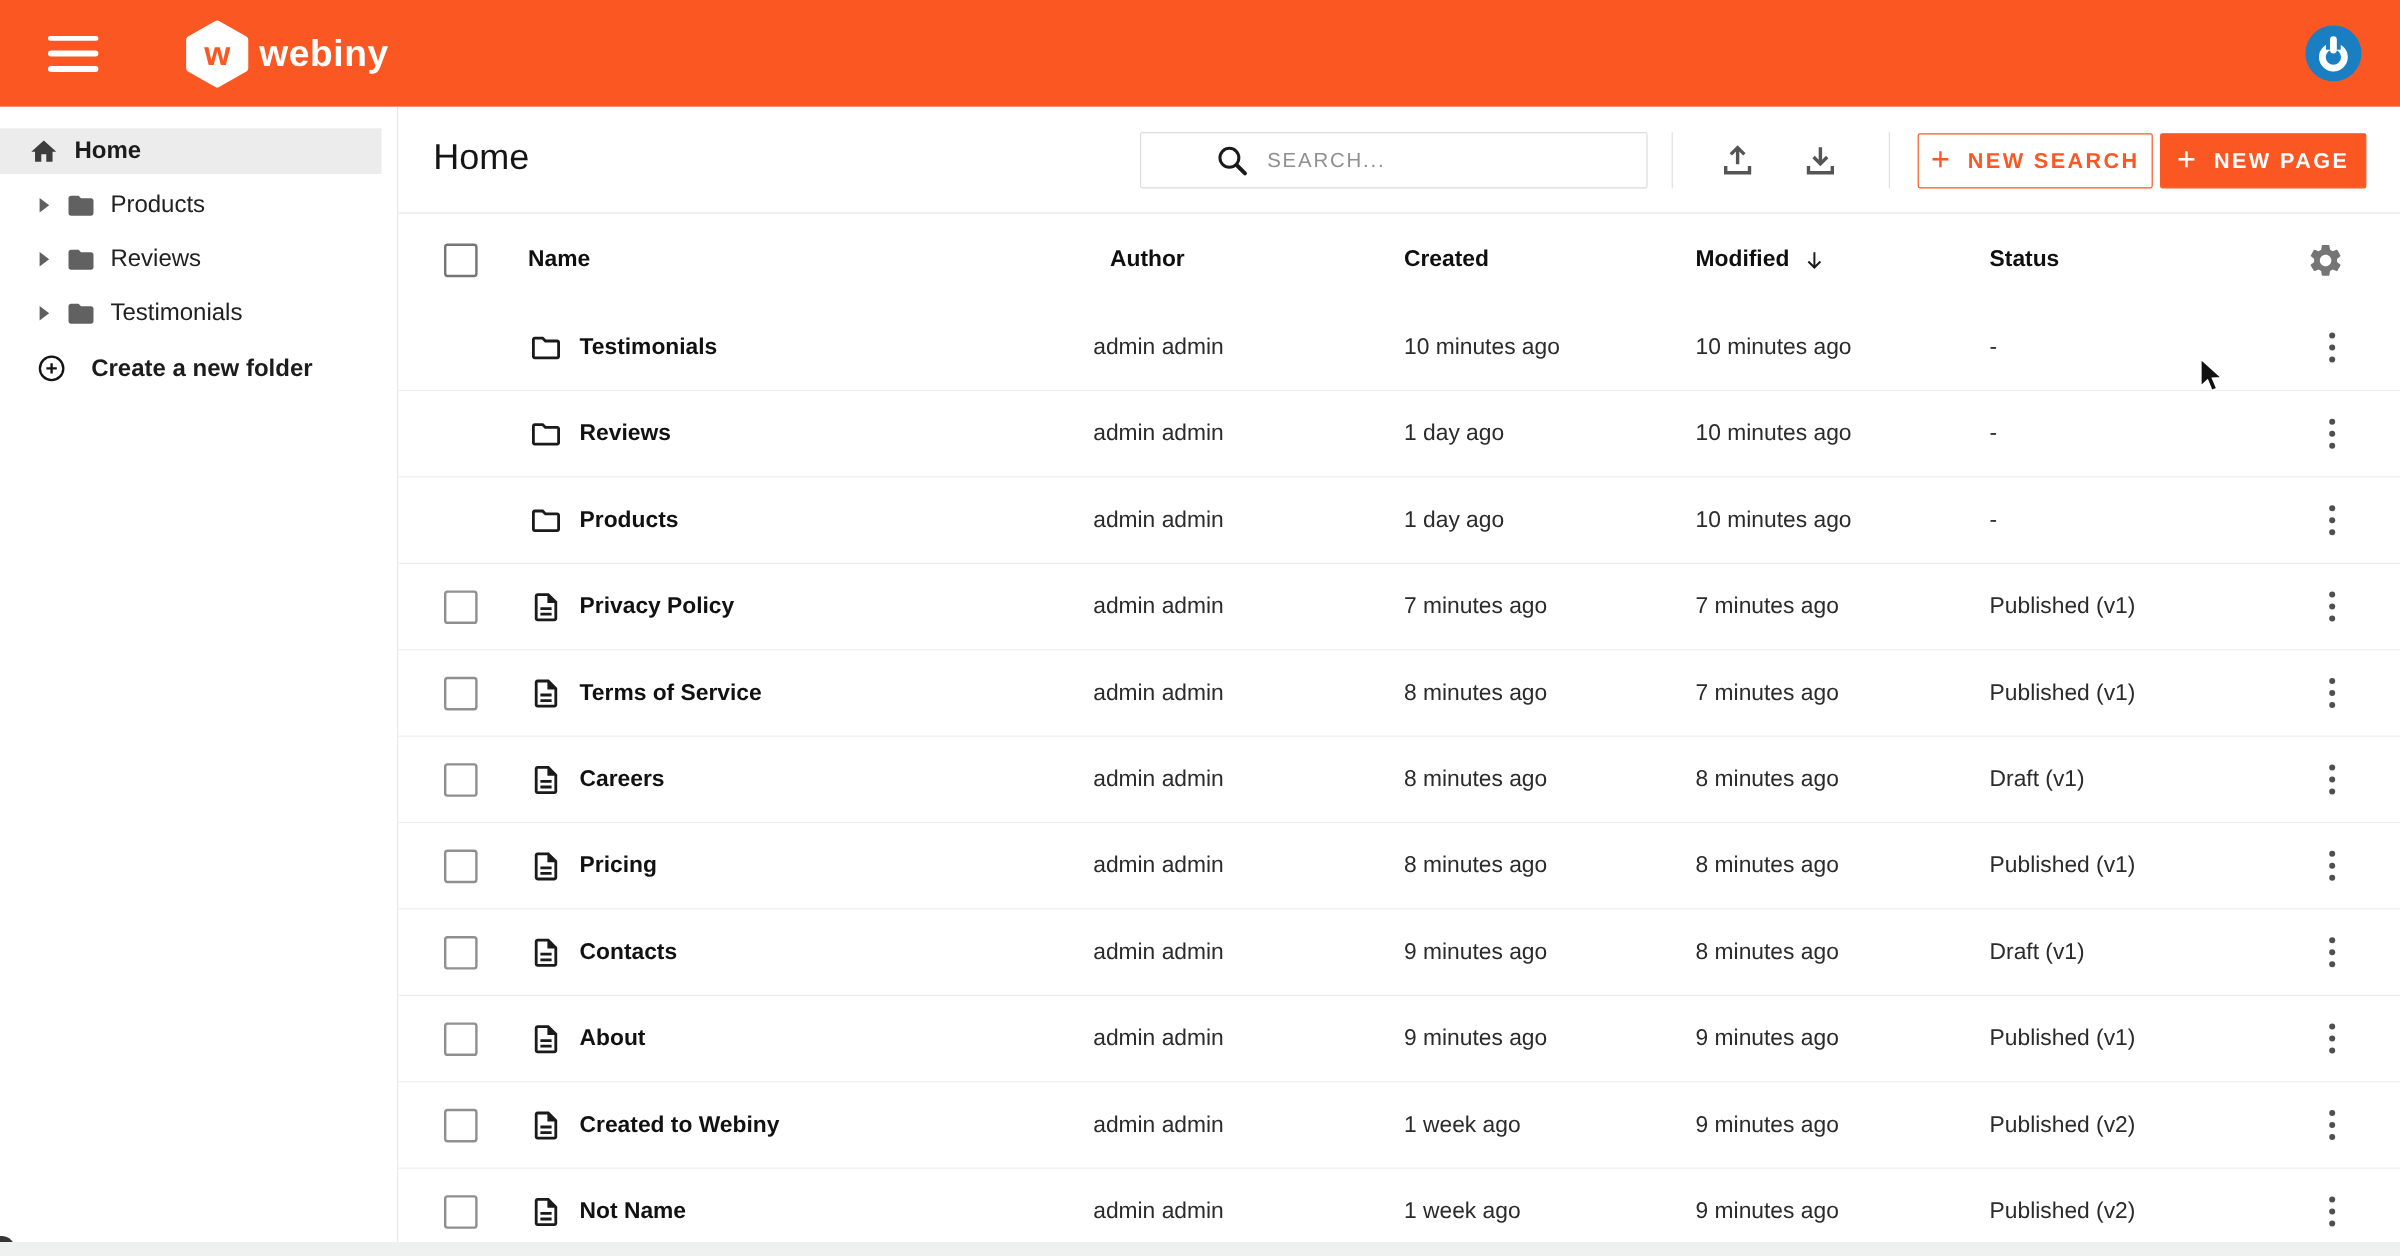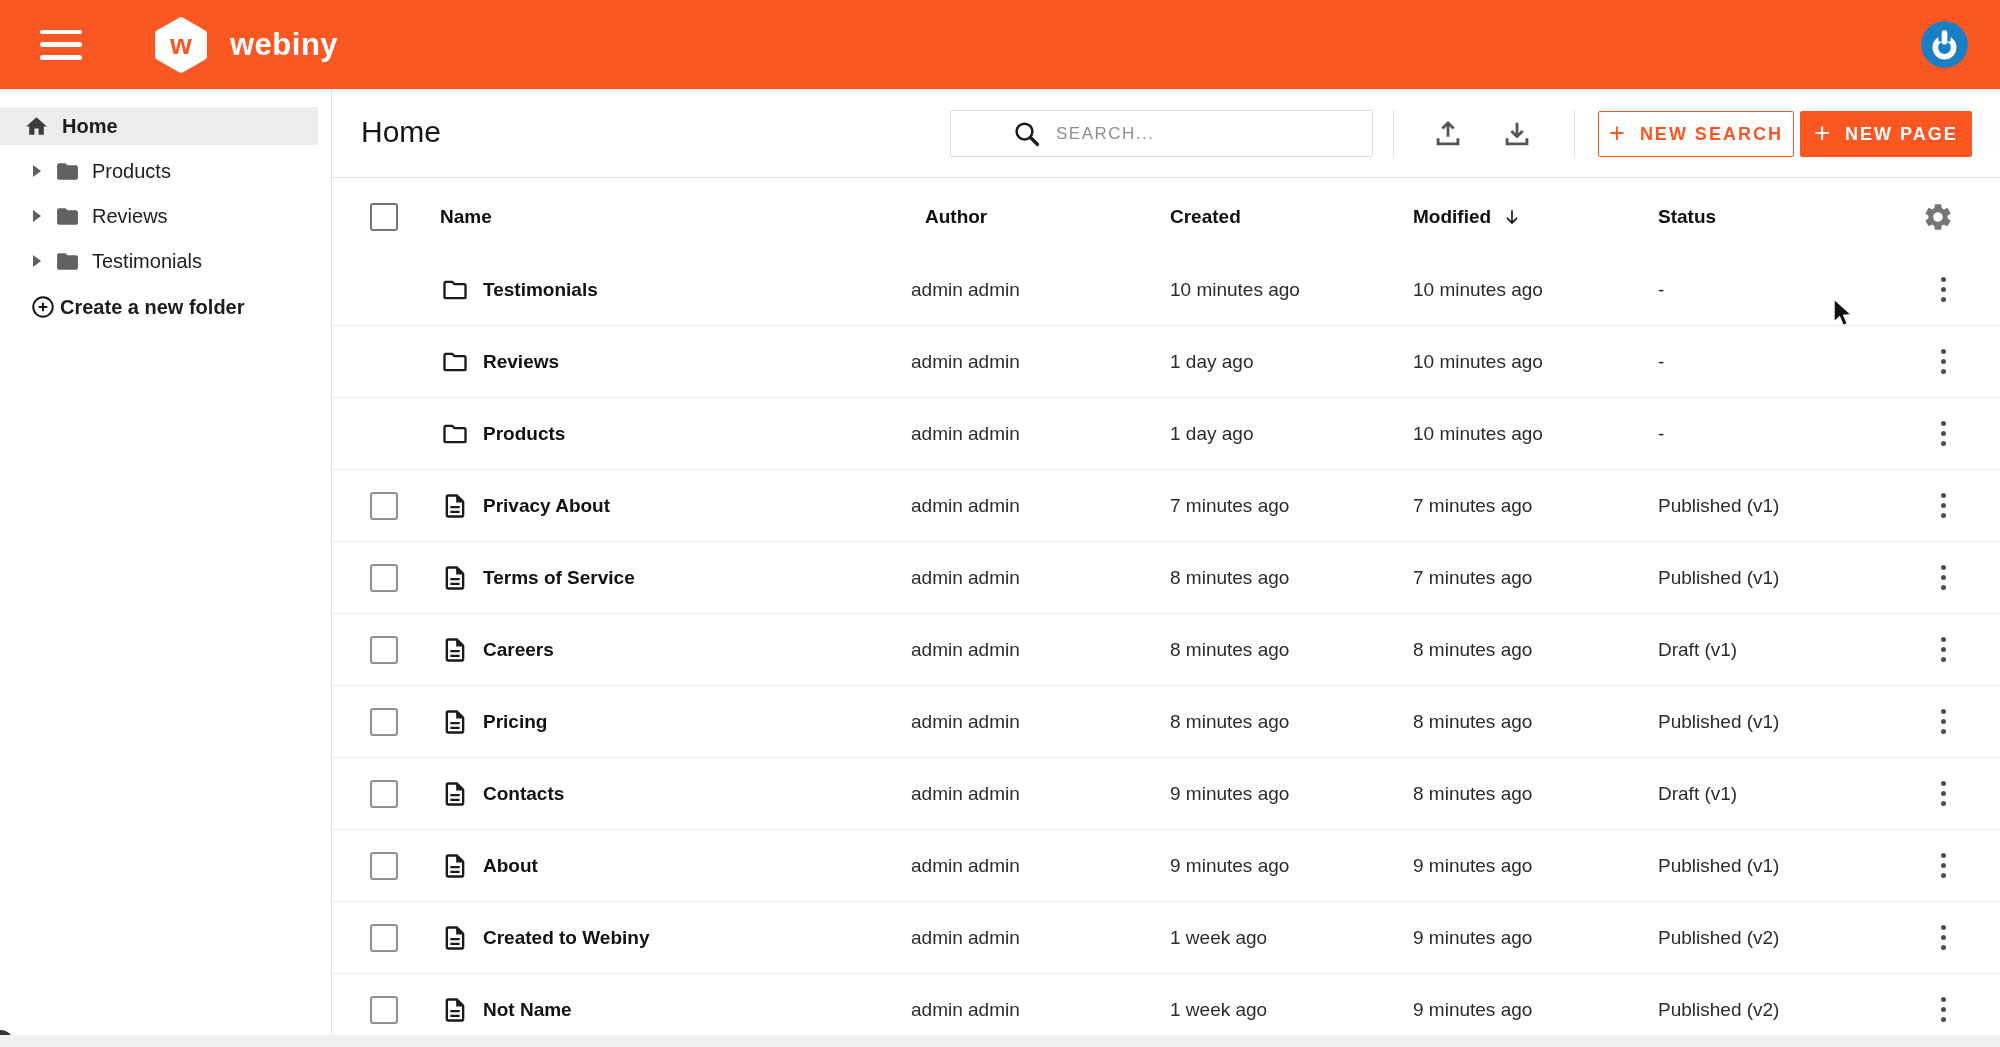--- a/index.html
+++ b/index.html
@@ -4,35 +4,35 @@
 <style>
   * { margin:0; padding:0; box-sizing:border-box; }
   html,body { width:2000px; height:1047px; overflow:hidden; }
   body { position:relative; background:#ffffff; font-family:"Liberation Sans","DejaVu Sans",sans-serif; color:#1c1c1c; }
 
   
   .topbar { position:absolute; left:0; top:0; width:2000px; height:89px; background:#fa5723; display:flex; align-items:center; }
   .hamburger { margin-left:40px; width:42px; height:30px; display:flex; flex-direction:column; justify-content:space-between; cursor:pointer; }
   .hamburger i { display:block; width:42px; height:4.5px; background:#fff; border-radius:3px; }
   .logo-wrap { display:flex; align-items:center; margin-left:72px; cursor:pointer; }
-  .brand-text { color:#fff; font-size:31px; font-weight:700; letter-spacing:0.5px; margin-left:22px;text-align:center; }
+  .brand-text { color:#fff; font-size:31px; font-weight:700; letter-spacing:0.5px; margin-left:8px;text-align:center; }
   .avatar { position:absolute; right:32px; top:21px; width:47px; height:47px; border-radius:50%; cursor:pointer; }
 
   
   .sidebar { position:absolute; left:0; top:89px; width:332px; bottom:12px; background:#fff; border-right:1px solid #e2e2e2; }
   .side-home { position:absolute; left:0; top:18px; width:318px; height:38px; background:#ececec; display:flex; align-items:center; cursor:pointer; }
   .side-home svg { margin-left:24px; }
   .side-home .lbl { font-weight:700; font-size:20px; margin-left:13px; }
   .tree-item { position:absolute; left:0; width:318px; height:38px; display:flex; align-items:center; cursor:pointer; }
   .tree-item .caret { margin-left:33px; width:0; height:0; border-top:6px solid transparent; border-bottom:6px solid transparent; border-left:8px solid #5f5f5f; }
   .tree-item svg { margin-left:14px; }
   .tree-item .lbl { font-size:20px; margin-left:12px; color:#212121; }
   .create-folder { position:absolute; left:0; top:199px; width:318px; height:38px; display:flex; align-items:center; cursor:pointer; }
   .create-folder svg { margin-left:30px; }
-  .create-folder .lbl { font-weight:700; font-size:20px; margin-left:4px; }
+  .create-folder .lbl { font-weight:700; font-size:20px; margin-left:20px; }
 
   
   .main { position:absolute; left:332px; top:89px; right:0; bottom:12px; background:#fff; overflow:hidden; }
   .page-title { position:absolute; left:29px; top:26px; font-size:30px; font-weight:400; color:#141414; }
 
   .searchbox { position:absolute; left:618px; top:21px; width:423px; height:47px; border:1px solid #dcdcdc; border-radius:2px; display:flex; align-items:center; background:#fff;padding-left:44px; }
   .searchbox svg { margin-left:17px; flex:none; }
   .searchbox input { border:none; outline:none; flex:1; height:100%; margin-left:14px; font-size:17px; letter-spacing:1.5px; color:#333; font-family:inherit; background:transparent; }
   .searchbox input::placeholder { color:#8f8f8f; }
 
@@ -233,21 +233,21 @@
           <i></i>
           <i></i>
         </span>
   </div>
       <div class="trow">
     <span class="cb"></span>
 
     <svg class="ricon" viewBox="0 0 24 24">
       <path d="M8 16h8v2H8zm0-4h8v2H8zm6-10H6c-1.1 0-2 .9-2 2v16c0 1.1.9 2 2 2h12c1.1 0 2-.9 2-2V8l-6-6zm4 18H6V4h7v5h5v11z" fill="#1a1a1a"></path>
     </svg>
-    <span class="cell c-name">Privacy About</span>
+    <span class="cell c-name">Privacy Policy</span>
     <span class="cell c-author">admin admin</span>
     <span class="cell c-created">7 minutes ago</span>
     <span class="cell c-modified">7 minutes ago</span>
     <span class="cell c-status">Published (v1)</span>
     <span class="kebab">
           <i></i>
           <i></i>
           <i></i>
         </span>
   </div>

